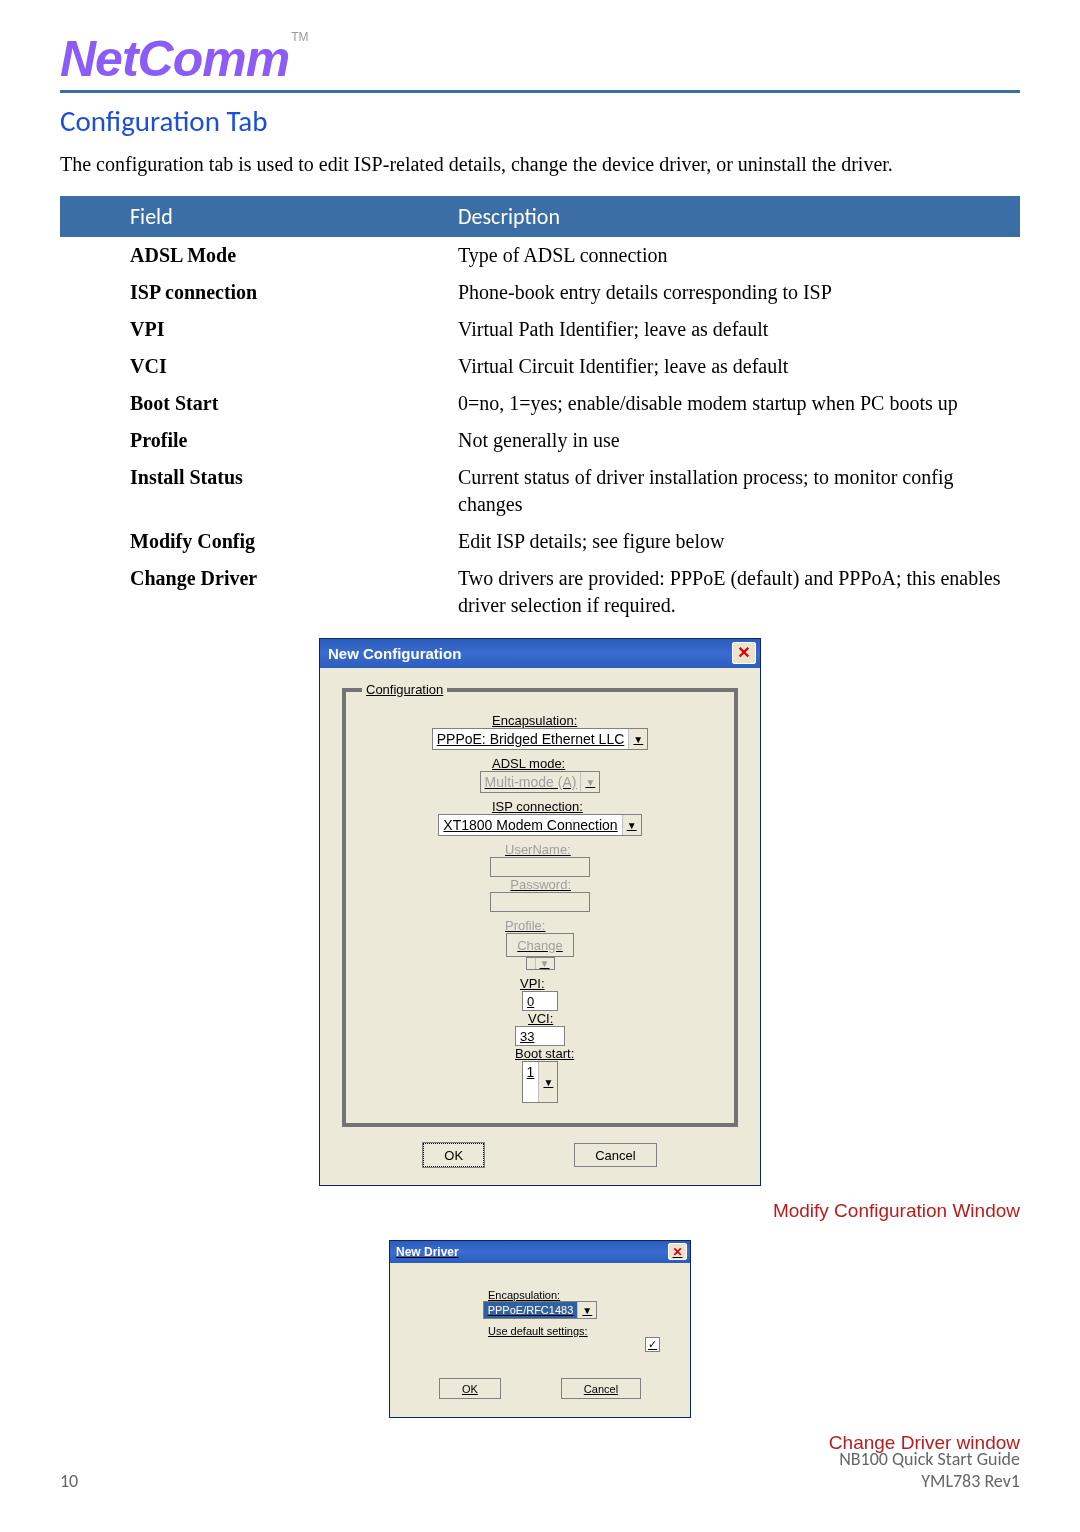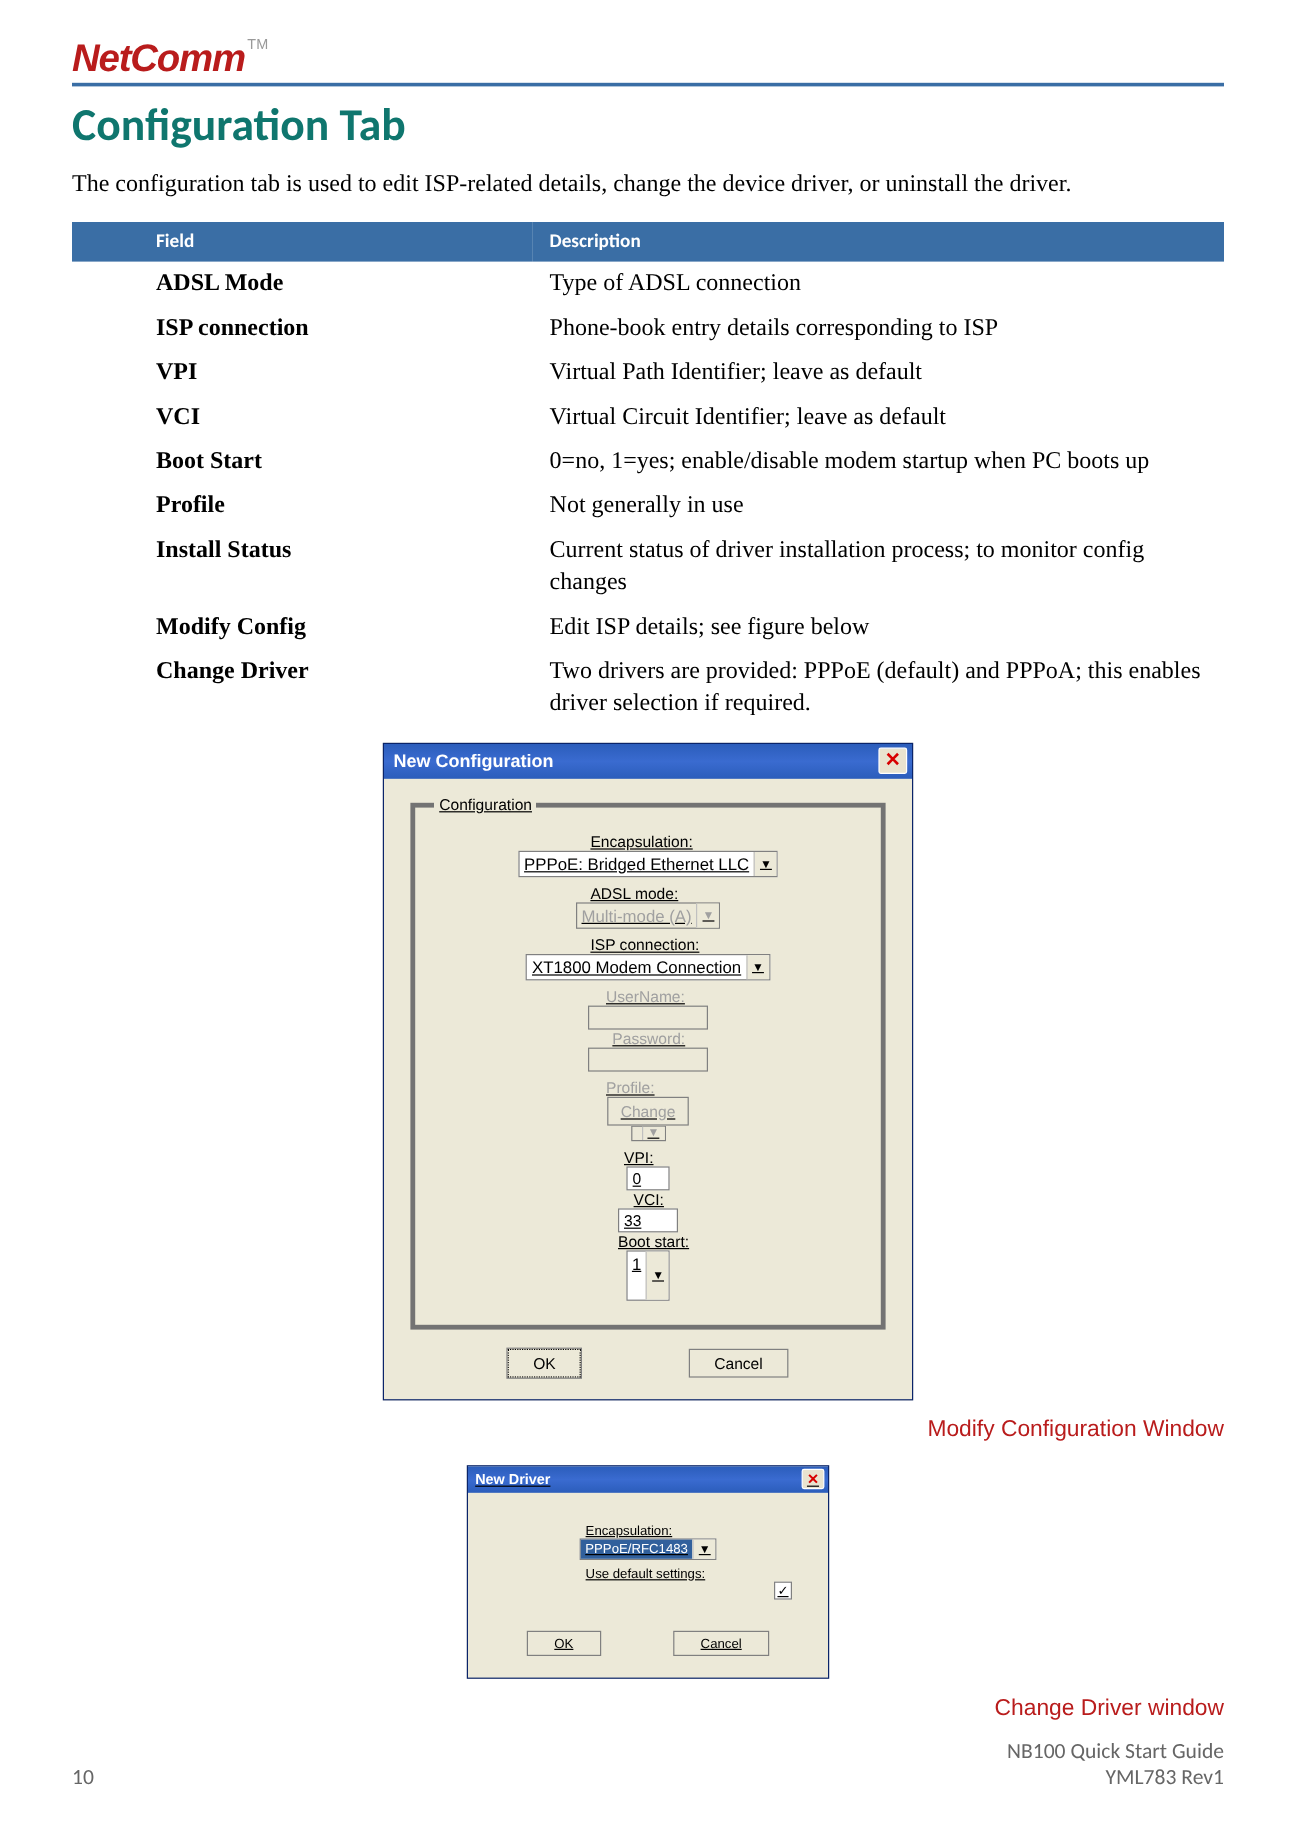--- a/index.html
+++ b/index.html
@@ -11,67 +11,67 @@
     height: 1532px;
     position: relative;
     box-sizing: border-box;
   }
   .page {
     padding: 30px 60px 50px 60px;
   }
   .logo {
     font-family: 'Arial Black', sans-serif;
     font-style: italic;
-    font-size: 32px;
+    font-size: 50px;
     font-weight: 900;
-    color: #b91c1c;
+    color: #8b5cf6;
     letter-spacing: -1px;
     position: relative;
     display: inline-block;
   }
   .logo-tm {
     font-size: 12px;
     font-style: normal;
     color: #999999;
     vertical-align: top;
     font-family: Arial, sans-serif;
     margin-left: 2px;
   }
   .hr {
     border: none;
     border-top: 3px solid #3a6ea5;
     margin: 2px 0 10px 0;
   }
   .section-title {
     font-family: Calibri, Arial, sans-serif;
-    font-size: 38px;
-    font-weight: bold;
-    color: #0f766e;
+    font-size: 29px;
+    font-weight: normal;
+    color: #1d4ed8;
     margin: 0 0 12px 0;
   }
   .intro {
     font-family: Georgia, serif;
     font-size: 20px;
     color: #000;
     margin: 0 0 18px 0;
     line-height: 1.35;
   }
   table.fields {
     width: 100%;
     border-collapse: collapse;
     font-size: 20px;
   }
   table.fields thead th {
     background: #3a6ea5;
     color: #ffffff;
     font-family: Calibri, Arial, sans-serif;
-    font-weight: bold;
+    font-weight: normal;
     text-align: left;
     padding: 7px 14px;
-    font-size: 16px;
+    font-size: 22px;
   }
   table.fields thead th:first-child {
     width: 40%;
     padding-left: 70px;
   }
   table.fields tbody td {
     padding: 5px 14px 5px 14px;
     vertical-align: top;
     font-family: Georgia, serif;
     font-size: 20px;

